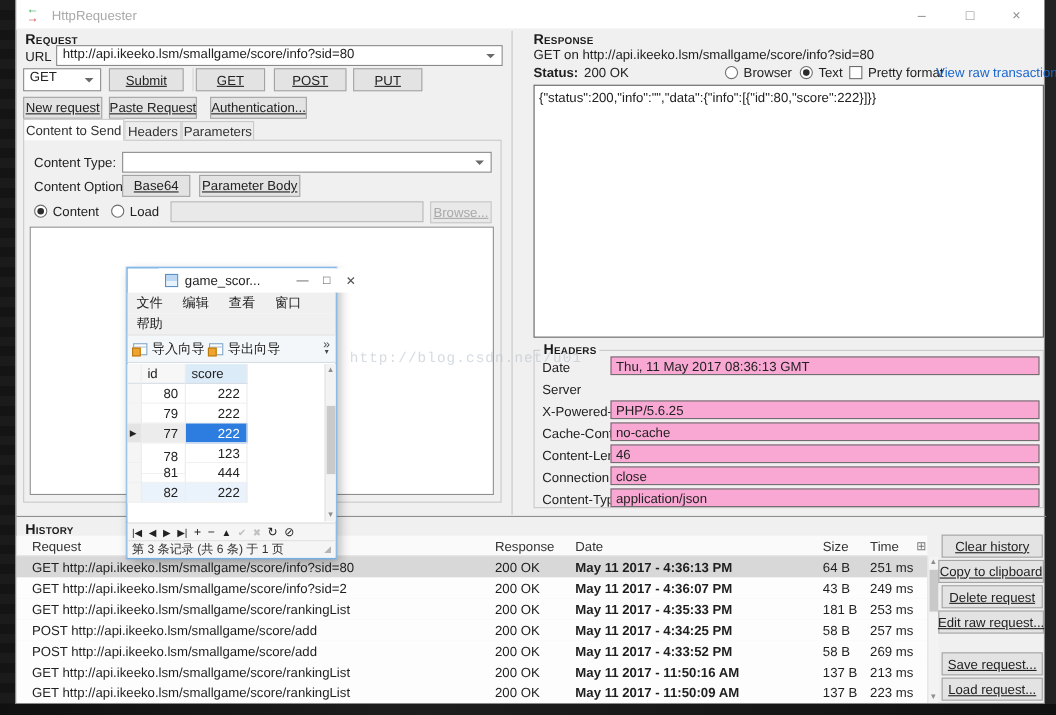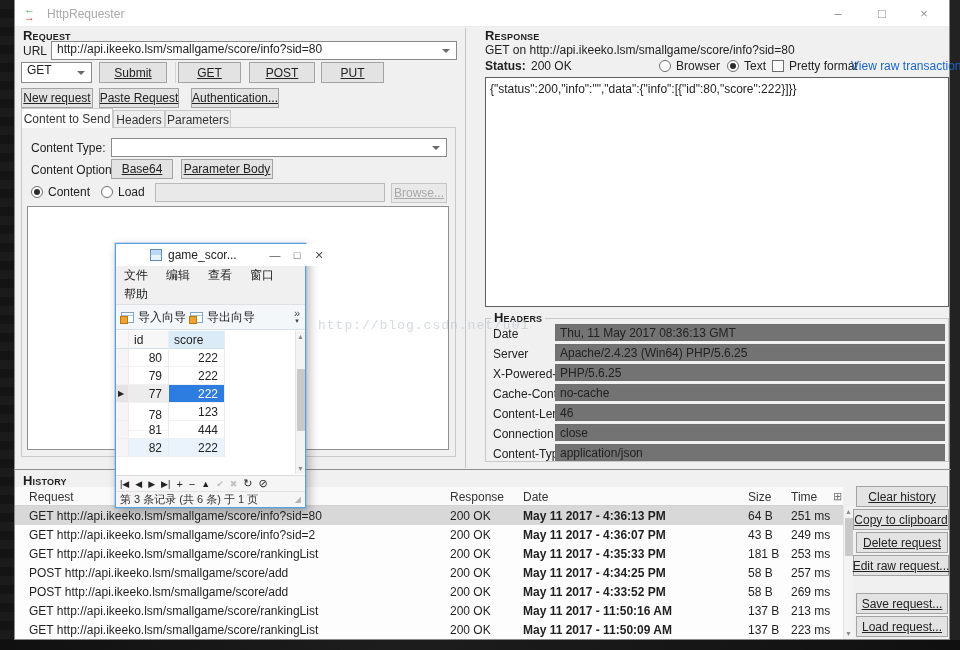--- a/index.html
+++ b/index.html
@@ -50,21 +50,21 @@
     border-top:4px solid #6a6a6a; }
 
   .radio { position:absolute; width:12px; height:12px; border:1px solid #6e6e6e;
     border-radius:50%; background:#fff; }
   .radio.checked::after { content:''; position:absolute; left:2px; top:2px;
     width:6px; height:6px; border-radius:50%; background:#2c2c2c; }
   .checkbox { position:absolute; width:12px; height:12px; border:1px solid #6e6e6e;
     background:#fff; }
   .ctl-label { position:absolute; font-size:12px; color:#222; white-space:nowrap; }
 
-  .field { position:absolute; background:#737373; border:1px solid #6f6f6f;
+  .field { position:absolute; background:#f9a8d4; border:1px solid #6f6f6f;
     display:flex; align-items:center; padding:0 4px; font-size:12px;
     white-space:nowrap; overflow:hidden; }
   .field.disabled { background:#e9e9e9; border-color:#b9b9b9; }
 
   .tab { position:absolute; display:flex; align-items:center; justify-content:center;
     font-size:12px; color:#333; height:18px; border:1px solid #c9c9c9;
     background:#ededed; border-bottom:none; }
   .tab.active { background:#fdfdfd; height:20px; z-index:2; }
 
   .groupbox { position:absolute; border:1px solid #c9c9c9; background:#f0f0f0; }
@@ -202,21 +202,20 @@
   <div class="abs" style="left:470px; top:77px; width:464px; height:230px; background:#fff; border:1px solid #5f5f5f">
     <span style="position:absolute; left:4px; top:4px; font-size:12px; white-space:nowrap">{"status":200,"info":"","data":{"info":[{"id":80,"score":222}]}}</span>
   </div>
 
   <span class="seclabel" style="left:476px; top:310px; background:#f0f0f0; z-index:2; padding:0 3px">Headers</span>
   <div class="groupbox" style="left:470px; top:318px; width:464px; height:144px; background:transparent"></div>
 
   <span class="ctl-label" style="left:478px; top:327px">Date</span>
   <div class="field" style="left:540px; top:324px; width:390px; height:17px">Thu, 11 May 2017 08:36:13 GMT</div>
   <span class="ctl-label" style="left:478px; top:347px">Server</span>
-  <div class="field" style="left:540px; top:344px; width:390px; height:17px">Apache/2.4.23 (Win64) PHP/5.6.25</div>
   <span class="ctl-label" style="left:478px; top:367px">X-Powered-By</span>
   <div class="field" style="left:540px; top:364px; width:390px; height:17px">PHP/5.6.25</div>
   <span class="ctl-label" style="left:478px; top:387px">Cache-Control</span>
   <div class="field" style="left:540px; top:384px; width:390px; height:17px">no-cache</div>
   <span class="ctl-label" style="left:478px; top:407px">Content-Length</span>
   <div class="field" style="left:540px; top:404px; width:390px; height:17px">46</div>
   <span class="ctl-label" style="left:478px; top:427px">Connection</span>
   <div class="field" style="left:540px; top:424px; width:390px; height:17px">close</div>
   <span class="ctl-label" style="left:478px; top:447px">Content-Type</span>
   <div class="field" style="left:540px; top:444px; width:390px; height:17px">application/json</div>

